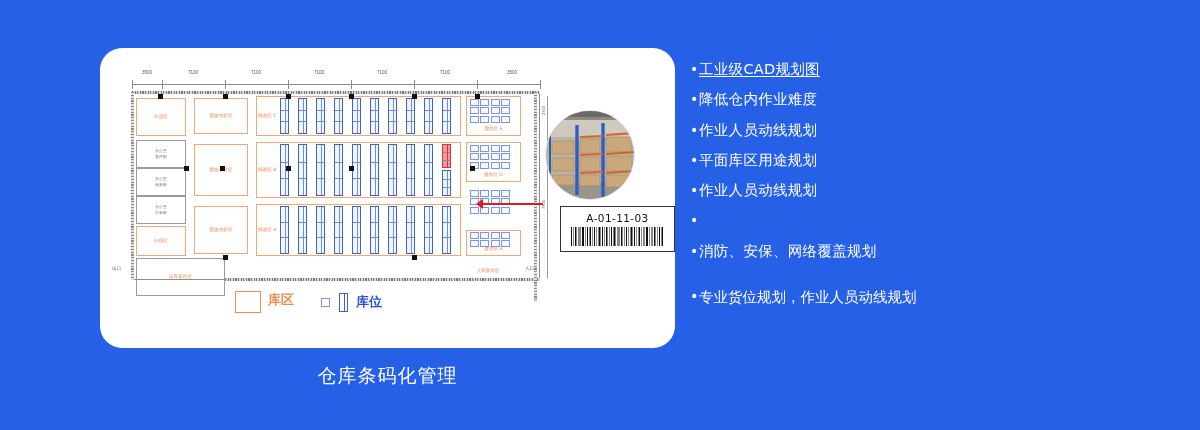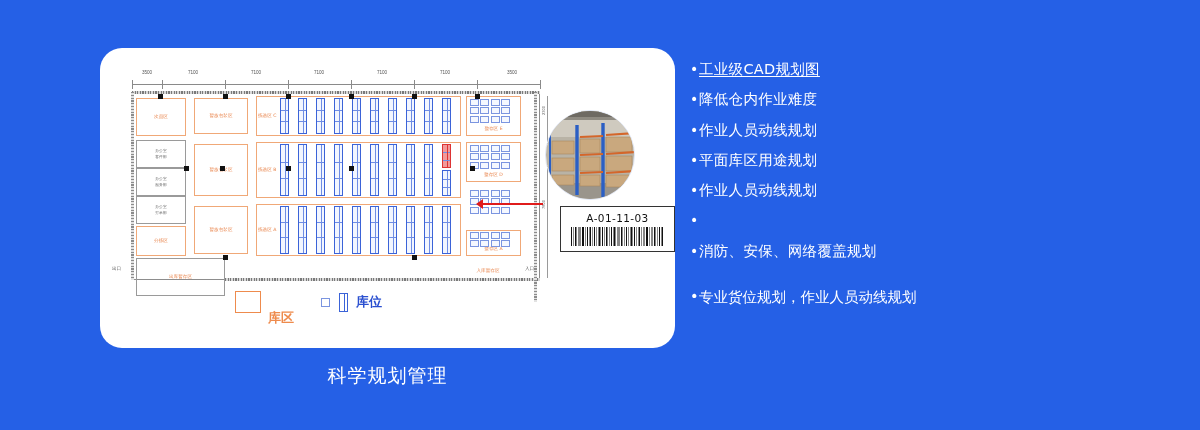--- a/index.html
+++ b/index.html
@@ -88,21 +88,21 @@
   .col { position:absolute; width:4.6px; height:4.6px; background:#111; }
 
   
   .vdim { position:absolute; width:1px; background:#9a9a9a; }
   .vdim-txt { position:absolute; font-size:4px; color:#666;
               writing-mode:vertical-rl; transform:rotate(180deg); }
 
   
   .legend { position:absolute; left:125px; top:218px; width:305px; height:32px; }
   .lg-box-o { position:absolute; left:0; top:3px; width:26px; height:22px; border:1.3px solid #ee8b4d; }
-  .lg-t-o { position:absolute; left:33px; top:21px; font-size:13px; color:#ee8b4d;
+  .lg-t-o { position:absolute; left:33px; top:3px; font-size:13px; color:#ee8b4d;
             font-family:"DejaVu Sans", sans-serif; font-weight:600; }
   .lg-sq-b { position:absolute; left:86px; top:10px; width:9px; height:9px; border:1px solid #7b95e0; }
   .lg-rk-b { position:absolute; left:104px; top:5px; width:9px; height:19px;
              border:1.2px solid #3b63d8; }
   .lg-rk-b i { position:absolute; top:0; bottom:0; left:50%; width:1px; background:#3b63d8; }
   .lg-t-b { position:absolute; left:121px; top:5px; font-size:13px; color:#2a4fd0;
             font-family:"DejaVu Sans", sans-serif; font-weight:600; }
 
   .doorlbl { position:absolute; font-size:4.6px; color:#555;
              font-family:"DejaVu Sans", sans-serif; }
@@ -495,21 +495,21 @@
           <rect x="168" y="0" width="3" height="38"></rect>
             <rect x="174" y="0" width="1" height="38"></rect>
           <rect x="178" y="0" width="2" height="38"></rect>
             <rect x="183" y="0" width="3" height="38"></rect>
         </g>
       </svg>
     </div>
 
   </div>
 
-  <div class="caption">科学规划管理</div>
+  <div class="caption">仓库条码化管理</div>
 
   <div class="bullets">
 
     <div class="bullet underlined">
       <span class="dot">•</span>
       <span class="txt">工业级CAD规划图</span>
     </div>
     <div class="bullet">
       <span class="dot">•</span>
       <span class="txt">降低仓内作业难度</span>

